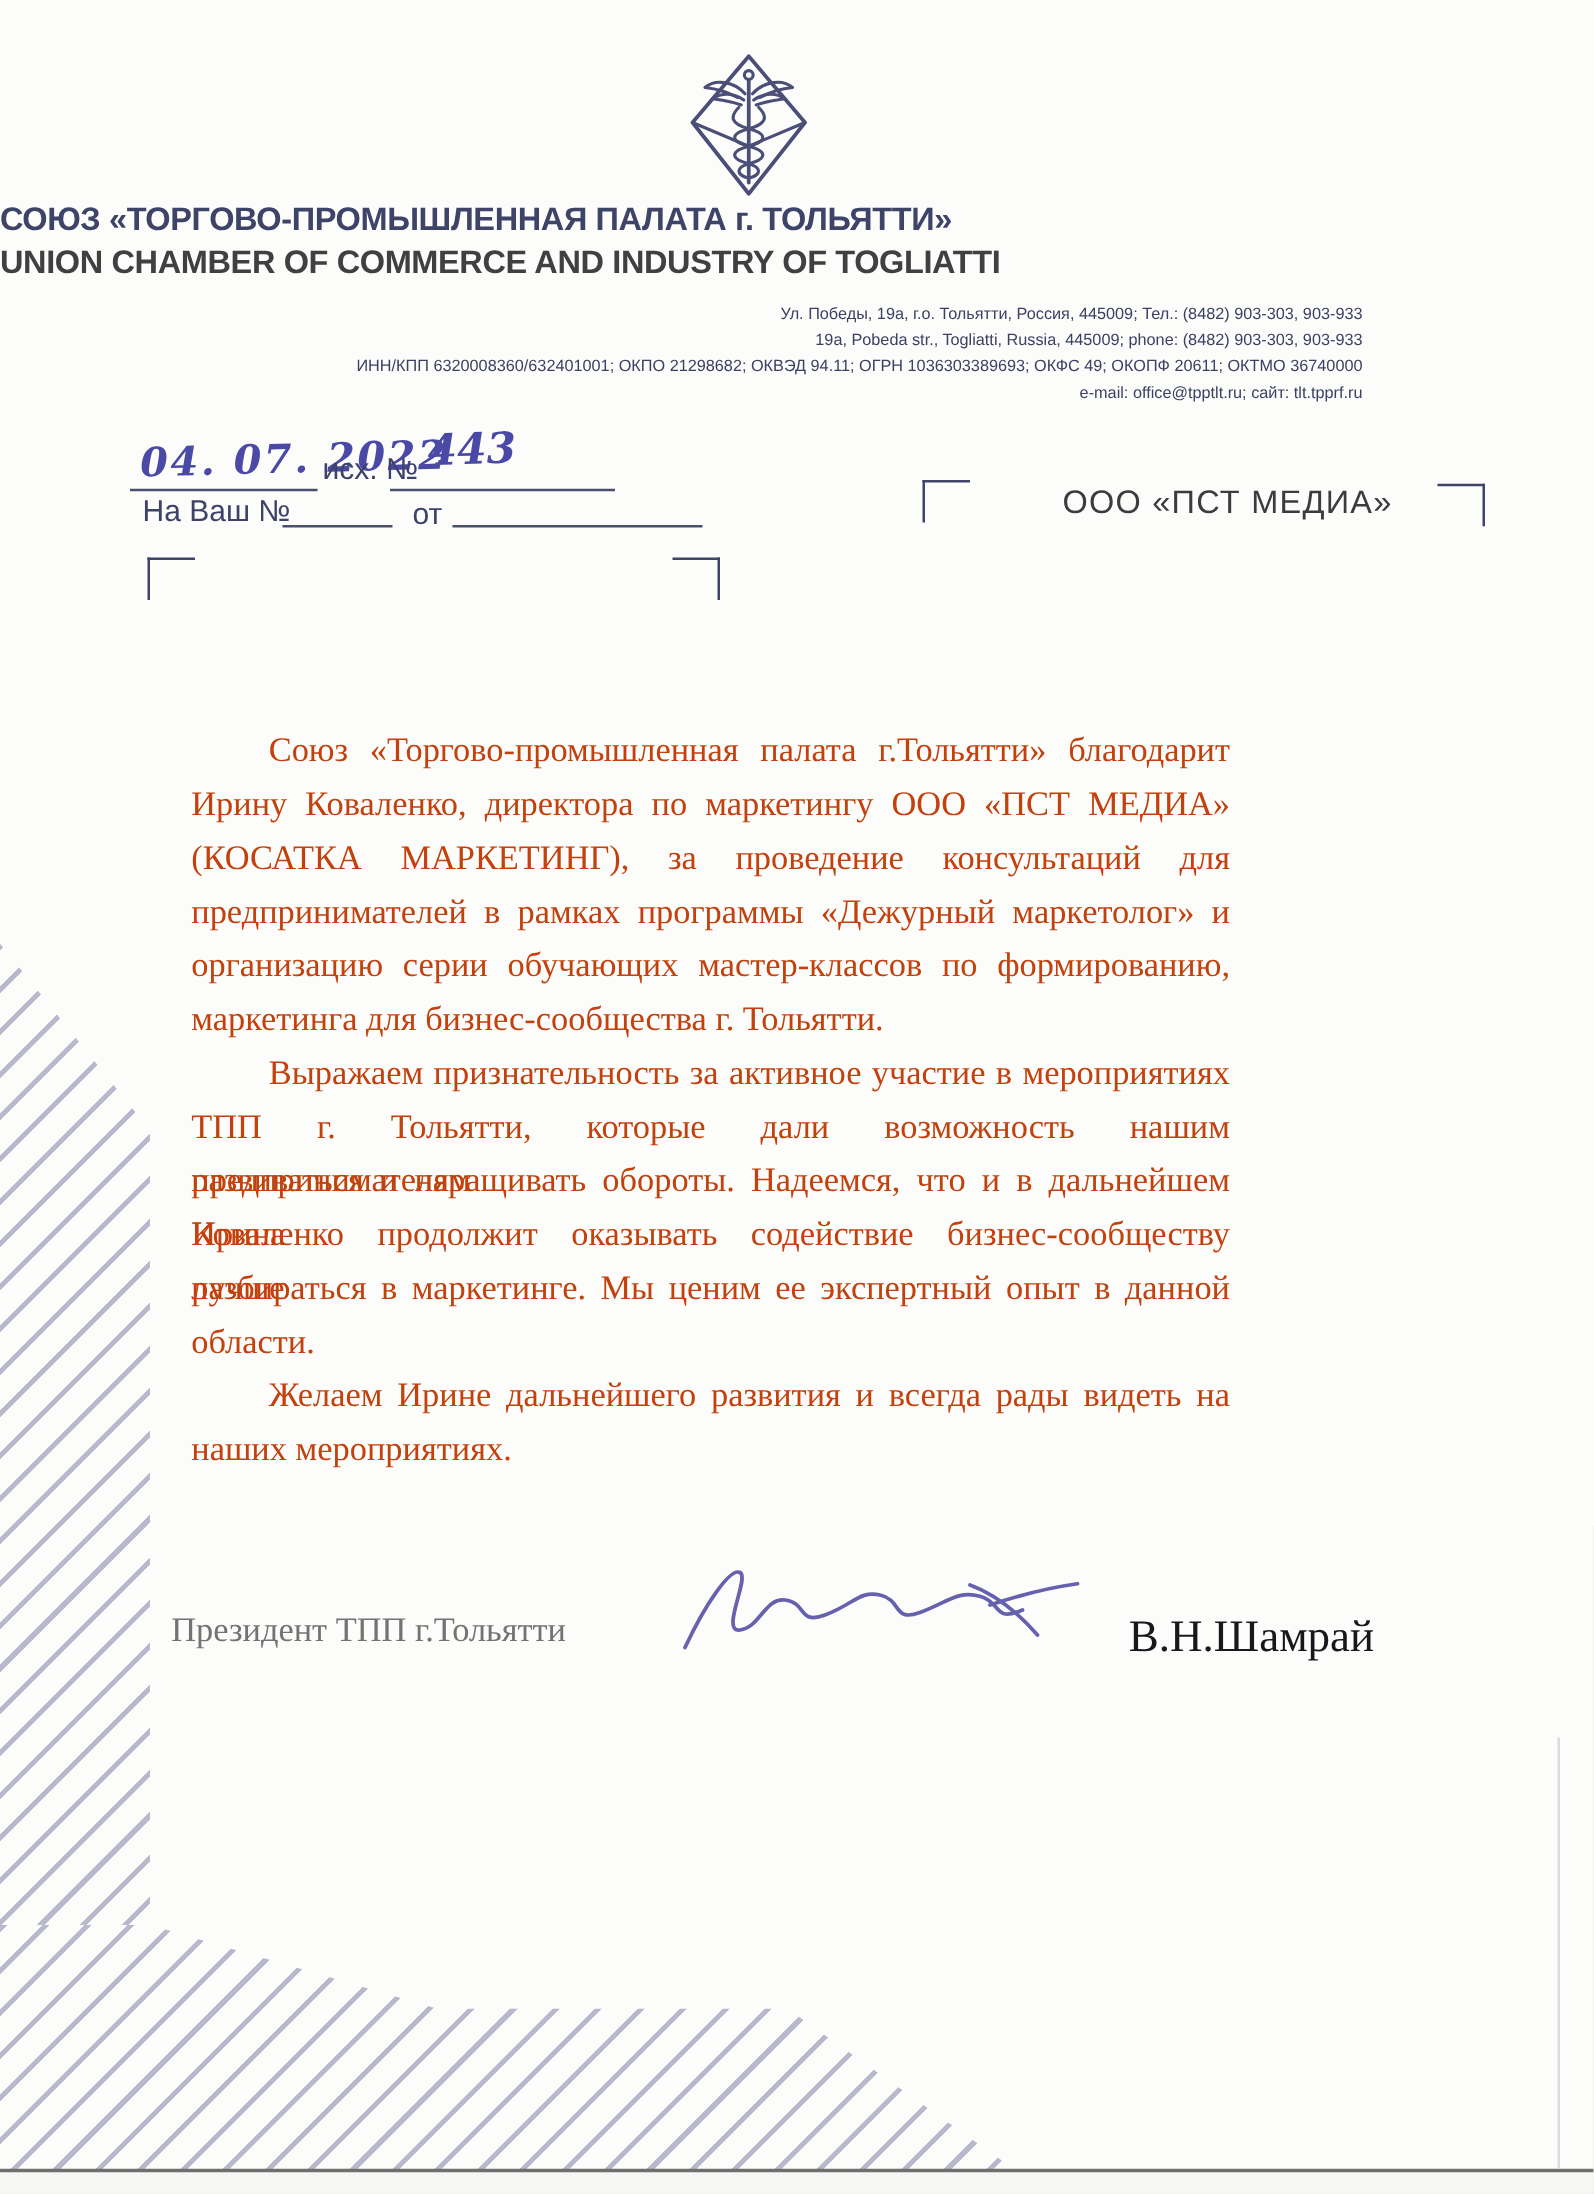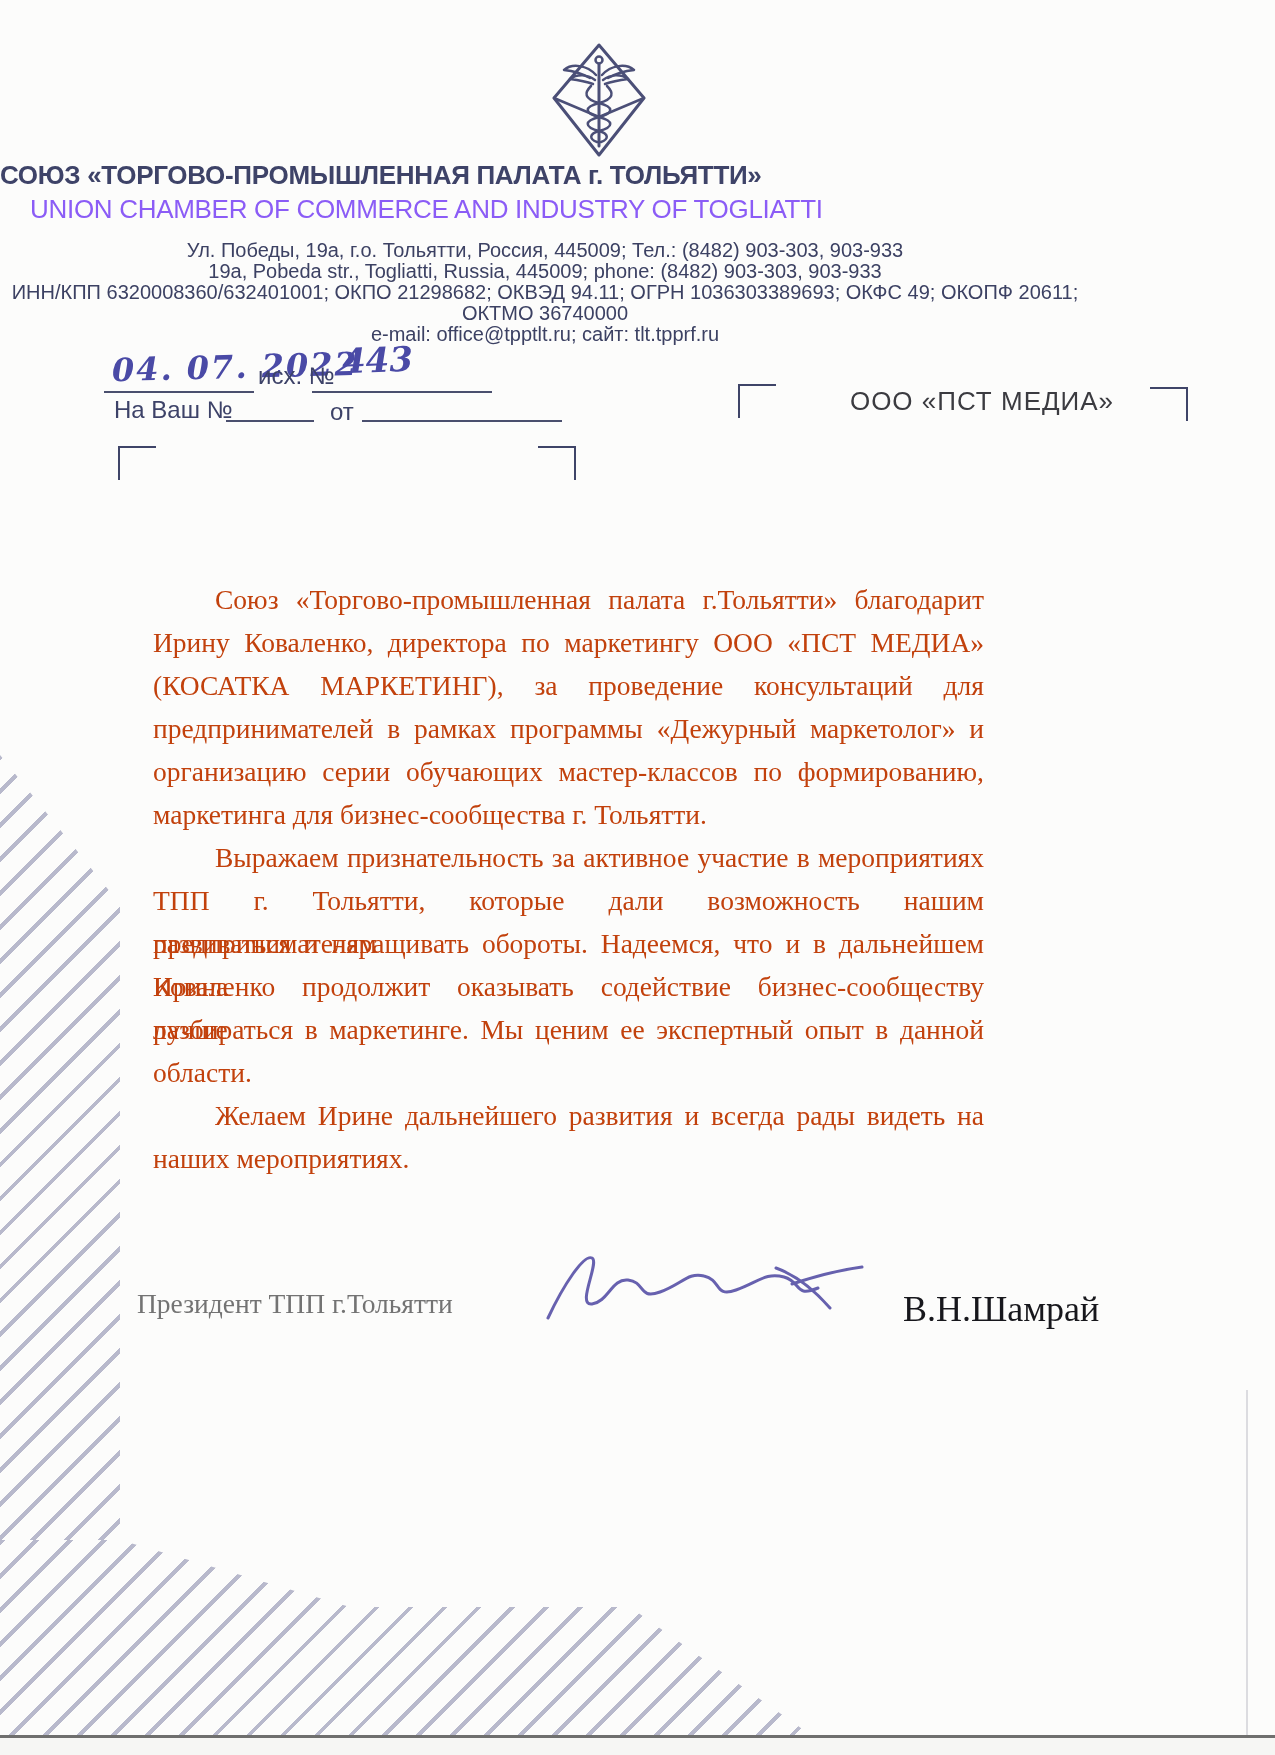--- a/index.html
+++ b/index.html
@@ -9,25 +9,25 @@
     font-family:"Liberation Sans", sans-serif;
   }
   
   .emblem{position:absolute; left:551px; top:42px; width:96px; height:118px;}
   .head-center{position:absolute; left:0; top:158px; width:1090px; text-align:left;}
   .org-ru{
     font-size:26px; font-weight:700; letter-spacing:-0.3px;
     color:#3e4368; line-height:34px;
   }
   .org-en{
-    font-size:26px; font-weight:400; letter-spacing:-0.3px;
-    color:#8b5cf6; line-height:34px;padding-left:30px;
+    font-size:26px; font-weight:700; letter-spacing:-0.3px;
+    color:#404040; line-height:34px;
   }
   .contact-block{position:absolute; left:0; top:240px; width:1090px; text-align:center; color:#3c4163;}
-  .contact-line{font-size:20px; line-height:21px;}
+  .contact-line{font-size:13px; line-height:21px;text-align:right;}
   
   .ref{position:absolute; color:#3d4268;}
   .hand{
     font-family:"DejaVu Serif", serif; font-style:italic; font-weight:700;
     color:#4a4aa6;
   }
   .hand-date{left:112px; top:348px; font-size:32px; letter-spacing:2px; transform:rotate(-1.5deg);}
   .lbl-out{left:258px; top:362px; font-size:24px;}
   .hand-num{left:342px; top:340px; font-size:34px; transform:rotate(-2deg);}
   .rule{position:absolute; height:0; border-bottom:2px solid #4a4f6e;}

